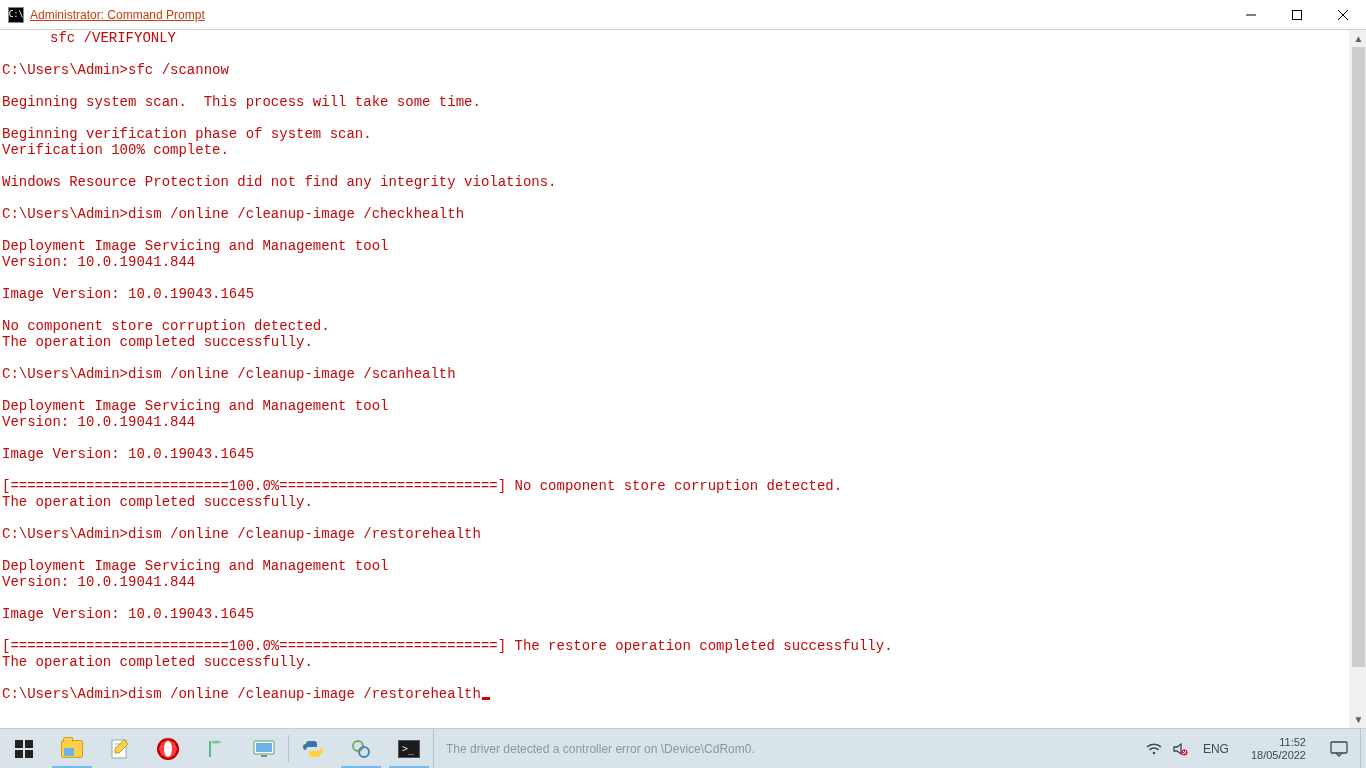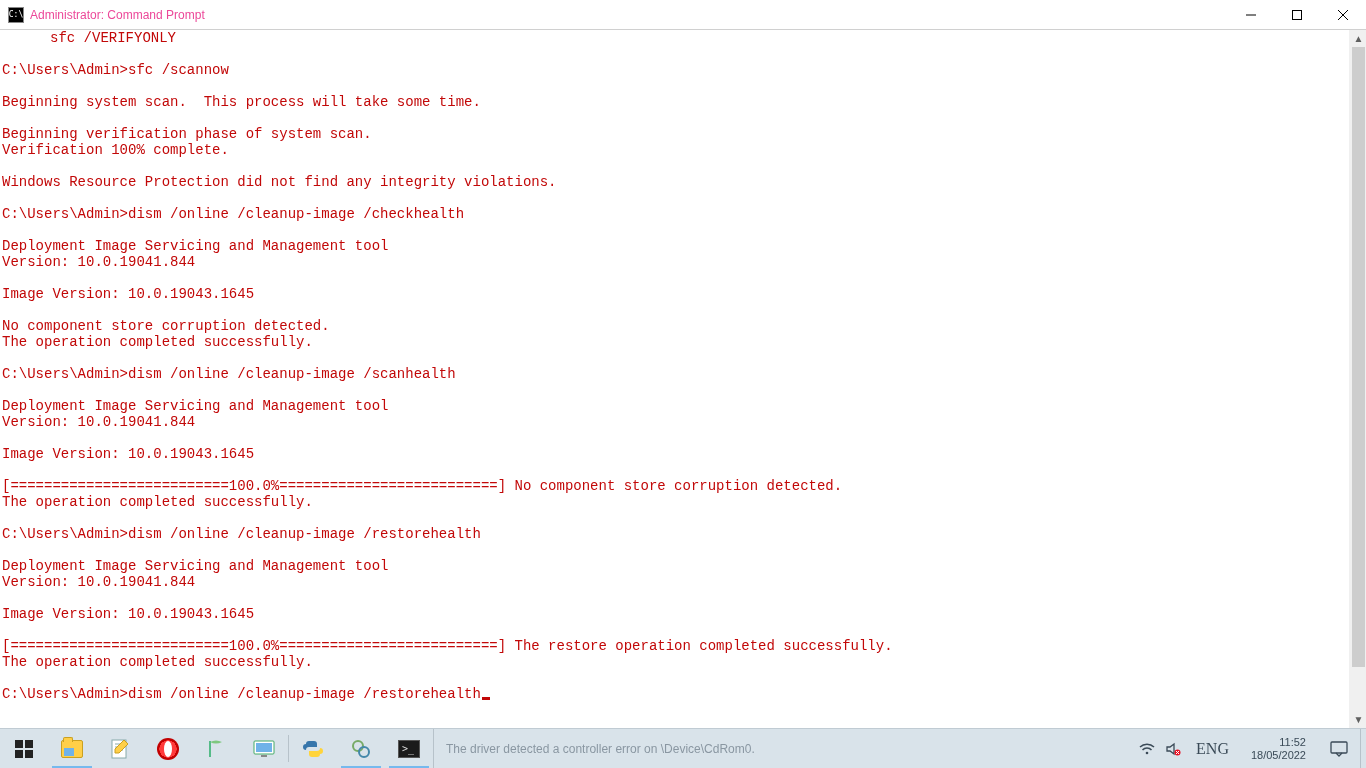--- a/index.html
+++ b/index.html
@@ -13,21 +13,21 @@
     align-items: center;
     border-bottom: 1px solid #d0d0d0;
     font-size: 12px;
   }
   .titlebar .icon-box {
     width: 16px; height: 16px; margin: 0 6px 0 8px;
     background: #000; color: #fff; font-size: 8px; font-family: Consolas, monospace;
     display: flex; align-items: center; justify-content: center;
     border: 1px solid #888;
   }
-  .titlebar .title { flex: 0 0 auto; color: #ec4899; }
+  .titlebar .title { flex: 0 0 auto; color: #c2410c; text-decoration: underline; }
   .titlebar .spacer { flex: 1 1 auto; }
   .win-btn {
     width: 46px; height: 30px; display: flex; align-items: center; justify-content: center;
     color: #000;
   }
   .win-btn svg { display: block; }
 
   
   .terminal-wrap {
     position: relative;
@@ -91,21 +91,21 @@
     flex: 0 0 auto; width: 560px; 
     display: flex; align-items: center;
     color: #8a97a2; font-size: 12px;
     border-left: 1px solid #b7c2ca; padding-left: 12px;
   }
 
   .taskbar .tray {
     margin-left: auto; display: flex; align-items: center; gap: 8px; padding: 0 4px;
   }
   .tray .tray-ico { width: 18px; height: 18px; display:flex; align-items:center; justify-content:center; color:#3a4a57; }
-  .tray .lang { font-size: 16px; padding: 0 6px; color:#3a4a57;font-family:Liberation Serif, serif; }
+  .tray .lang { font-size: 12px; padding: 0 6px; color:#3a4a57; }
   .tray .clock { text-align: right; font-size: 11px; line-height: 13px; padding: 0 8px; color:#3a4a57; }
   .tray .notif { width: 34px; display:flex; align-items:center; justify-content:center; color:#3a4a57;}
   .tb-show-desktop { width: 6px; border-left: 1px solid #b7c2ca; }
 
   
   .ico-explorer { width:22px; height:18px; background:#ffcf48; border:1px solid #caa020; border-radius:2px; position:relative; }
   .ico-explorer::before { content:""; position:absolute; top:-4px; left:1px; width:8px; height:4px; background:#ffcf48; border:1px solid #caa020; border-bottom:none; border-radius:2px 2px 0 0;}
   .ico-explorer::after { content:""; position:absolute; bottom:1px; left:2px; width:10px; height:8px; background:#6fb2e8; }
   .ico-opera { width:22px; height:22px; border-radius:50%; background: radial-gradient(circle at 50% 50%, #ff3b3b 0 55%, #c20000 56% 100%); position:relative;}
   .ico-opera::after{content:"";position:absolute;left:7px;top:3px;width:8px;height:16px;border-radius:50%;background:#fff;}

